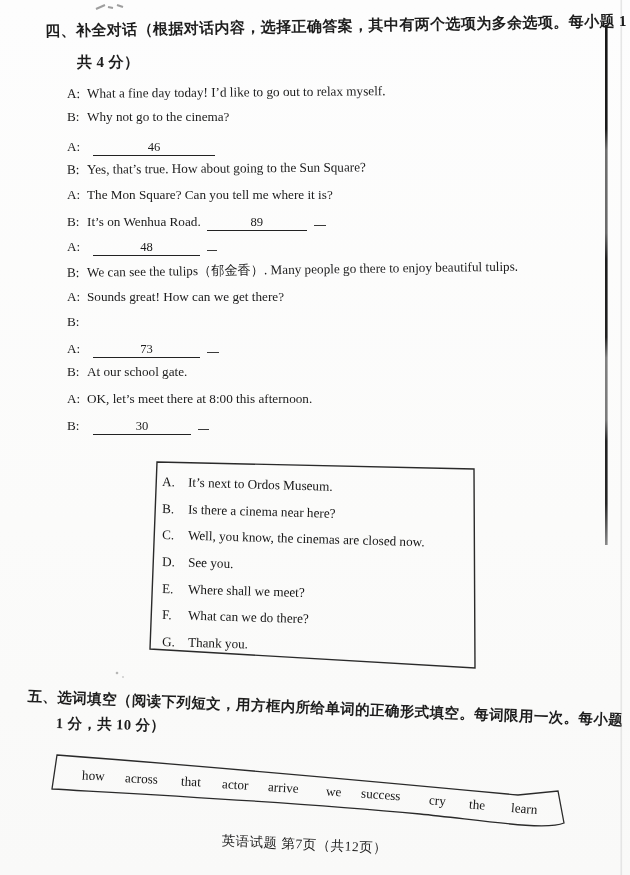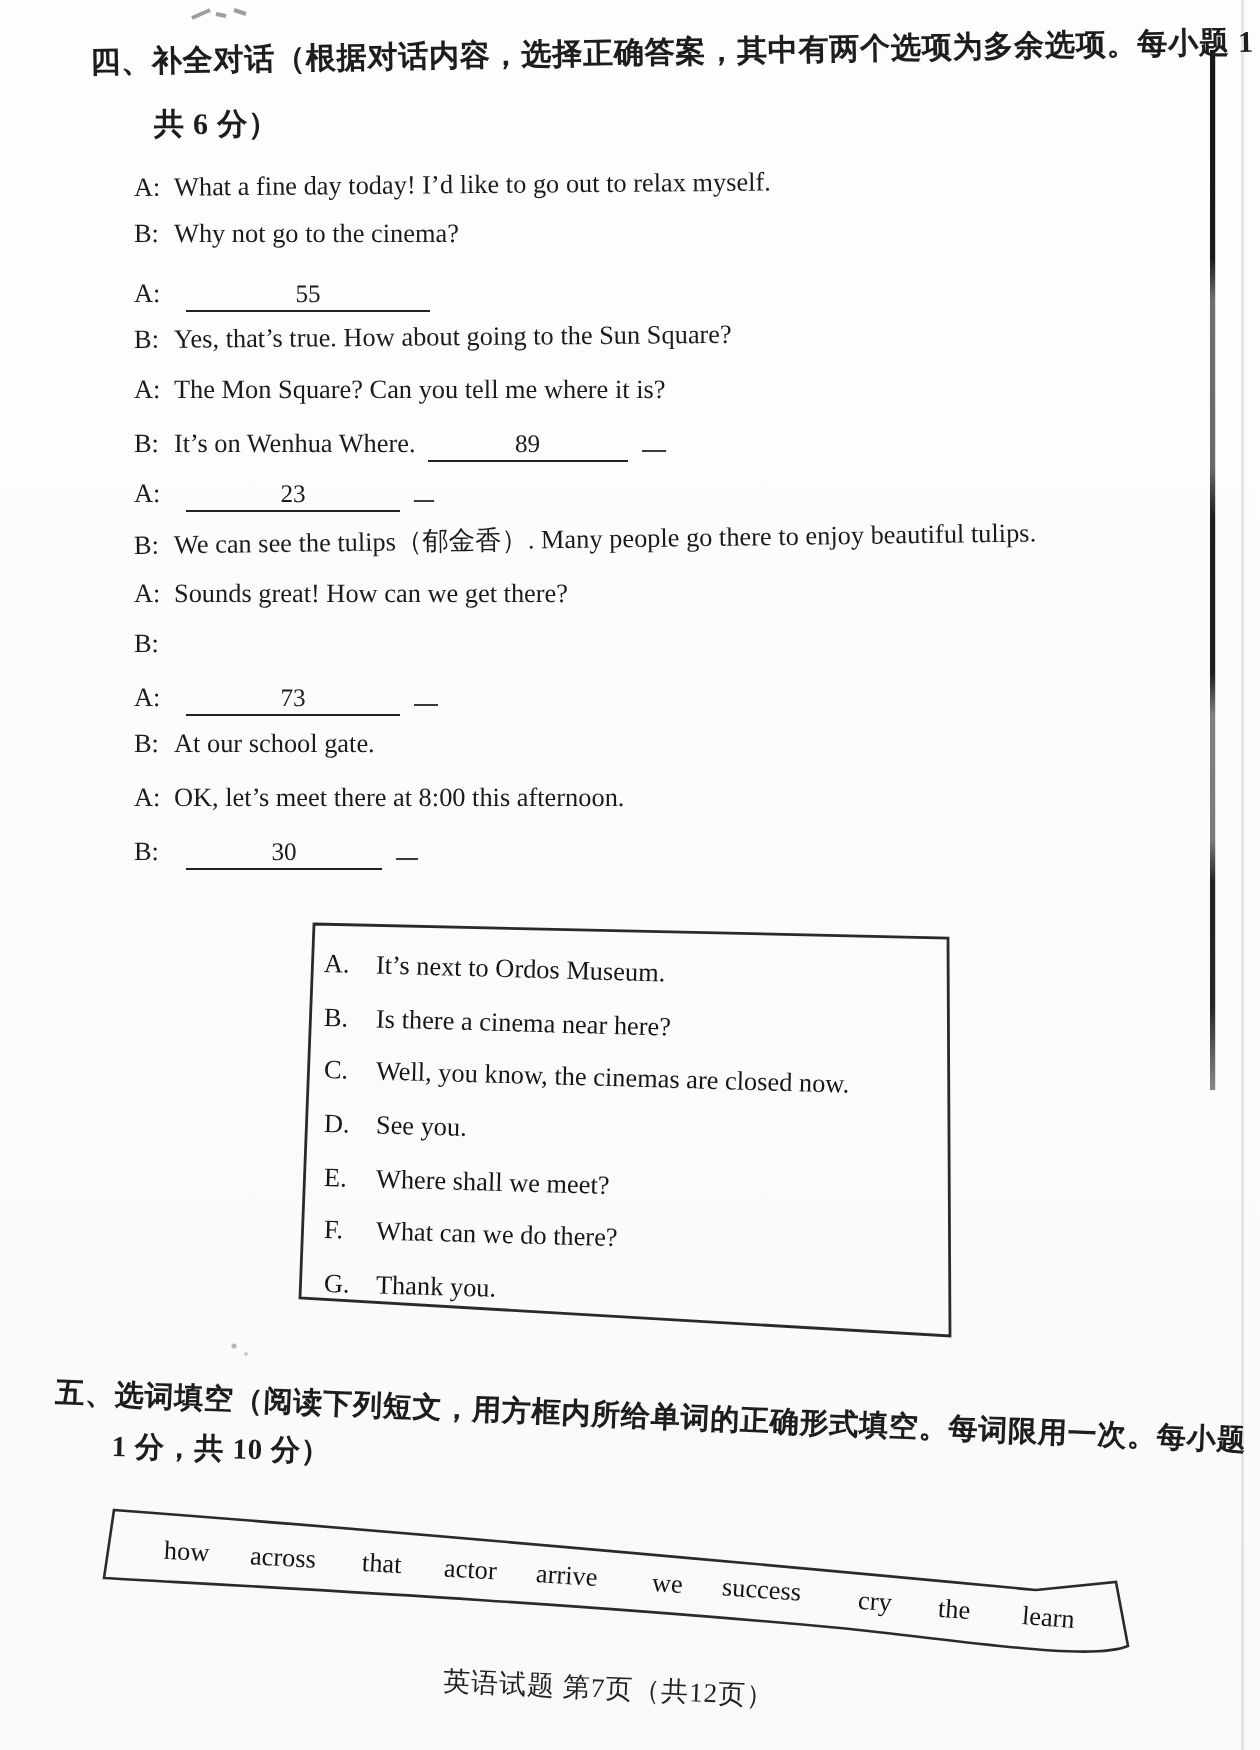--- a/index.html
+++ b/index.html
@@ -66,56 +66,56 @@
 
     <path d="M57,755 C190,765 380,782 518,795 L558,791 L564,823
              C545,831 480,820 420,814 C280,801 140,794 52,789 Z" fill="none" stroke="#2a2a2a" stroke-width="1.3"></path>
 
     <rect x="605" y="25" width="2.6" height="520" fill="url(#gEdge)"></rect>
 
     <rect x="620.5" y="0" width="1.6" height="875" fill="#e2e2e2" opacity="0.85"></rect>
   </svg>
 
   <div class="head h4a">四、补全对话（根据对话内容，选择正确答案，其中有两个选项为多余选项。每小题 1 分，</div>
-  <div class="head h4b">共 6 分）</div>
+  <div class="head h4b">共 4 分）</div>
 
   <div class="dl r-up-s" style="top:86px">
     <span class="sp">A:</span>
     <span>What a fine day today! I’d like to go out to relax myself.</span>
   </div>
   <div class="dl" style="top:109px">
     <span class="sp">B:</span>
     <span>Why not go to the cinema?</span>
   </div>
   <div class="dl" style="top:139px">
     <span class="sp">A:</span>
     <span class="blank" style="width:122px">
-        <span>55</span>
+        <span>46</span>
       </span>
   </div>
   <div class="dl r-up-s" style="top:162px">
     <span class="sp">B:</span>
     <span>Yes, that’s true. How about going to the Sun Square?</span>
   </div>
   <div class="dl" style="top:187px">
     <span class="sp">A:</span>
     <span>The Mon Square? Can you tell me where it is?</span>
   </div>
   <div class="dl" style="top:212px">
     <span class="sp">B:</span>
-    <span>It’s on Wenhua Where.</span>
+    <span>It’s on Wenhua Road.</span>
     <span class="blank" style="width:100px">
         <span>89</span>
       </span>
     <span class="tail" style="width:12px"></span>
   </div>
   <div class="dl" style="top:237px">
     <span class="sp">A:</span>
     <span class="blank" style="width:107px">
-        <span>23</span>
+        <span>48</span>
       </span>
     <span class="tail" style="width:10px"></span>
   </div>
   <div class="dl r-up" style="top:264px">
     <span class="sp">B:</span>
     <span>We can see the tulips（郁金香）. Many people go there to enjoy beautiful tulips.</span>
   </div>
   <div class="dl" style="top:289px">
     <span class="sp">A:</span>
     <span>Sounds great! How can we get there?</span>

